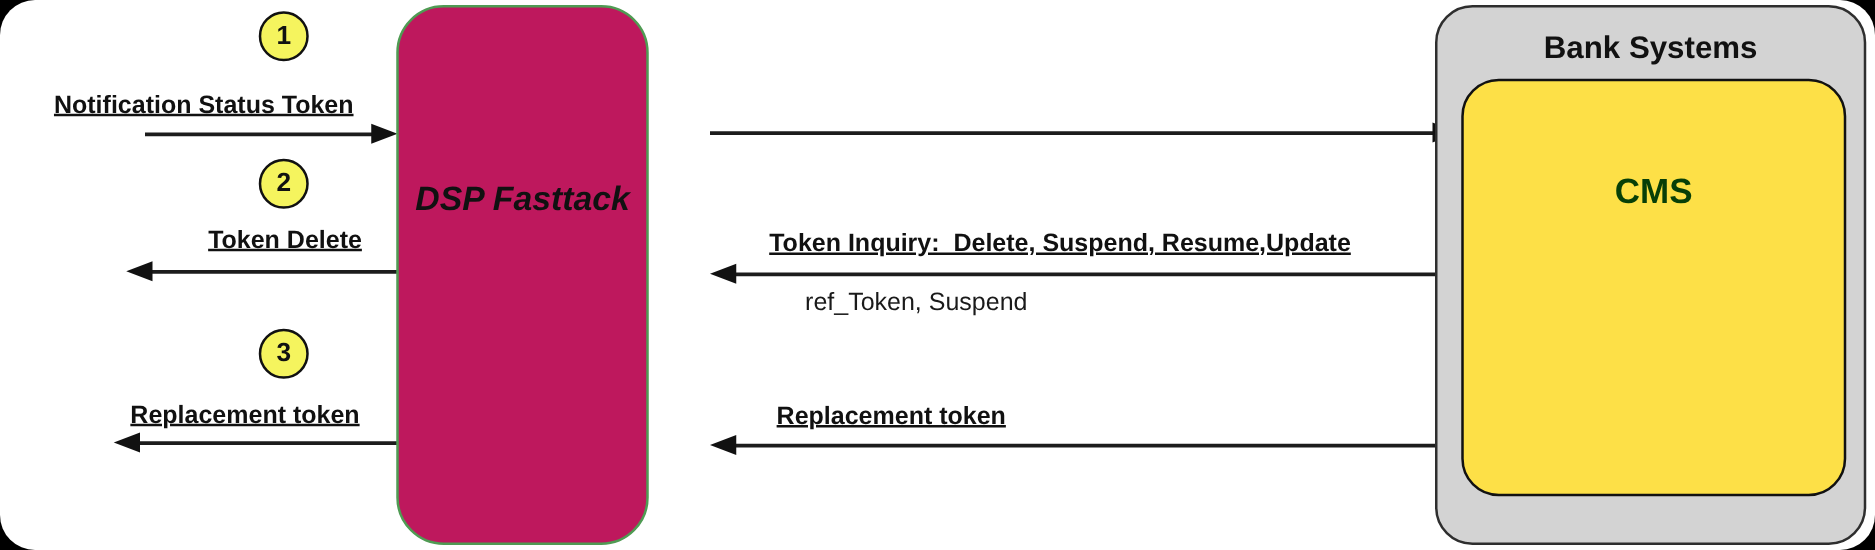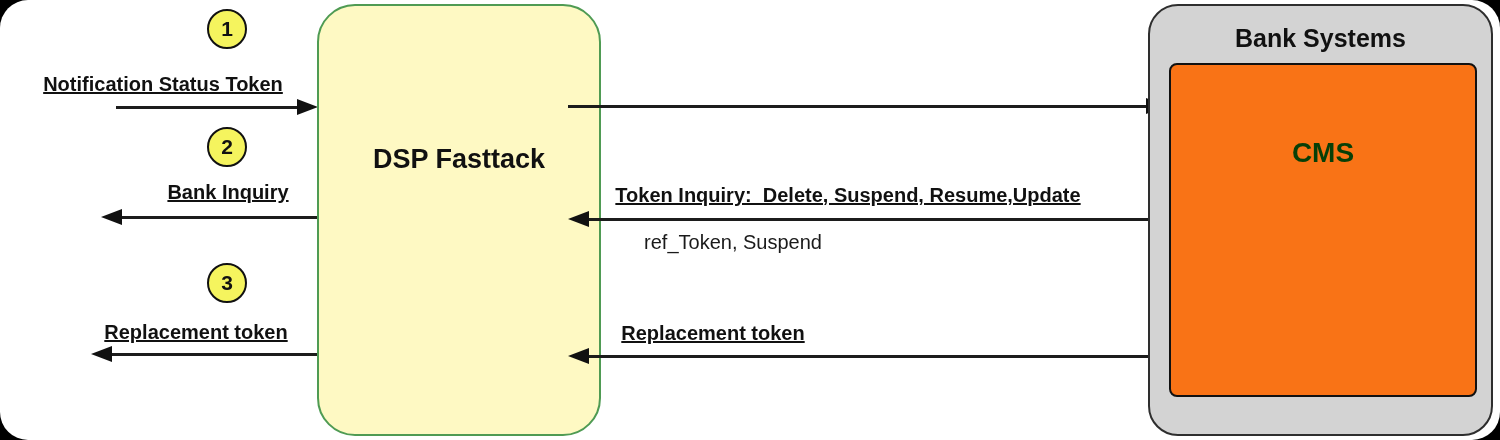--- a/index.html
+++ b/index.html
@@ -12,53 +12,53 @@
           font-weight:bold;font-size:21px;color:#111;}
   .lbl{position:absolute;font-weight:bold;font-size:20px;color:#111;
        text-align:center;white-space:pre;text-decoration:underline;}
   .sub{position:absolute;font-weight:normal;font-size:20px;color:#1a1a1a;
        text-align:center;white-space:pre;}
   .line{position:absolute;height:3px;background:#1c1c1c;}
   .ah-r{position:absolute;width:0;height:0;border-top:8px solid transparent;
         border-bottom:8px solid transparent;border-left:21px solid #111;}
   .ah-l{position:absolute;width:0;height:0;border-top:8px solid transparent;
         border-bottom:8px solid transparent;border-right:21px solid #111;}
-  .dsp-box{position:absolute;left:317px;top:4px;width:284px;height:432px;
-           background:#fef9c3;border:2.5px solid #4f9b53;border-radius:38px;
-           box-sizing:border-box;}
+  .dsp-box{position:absolute;left:317px;top:4px;width:202px;height:432px;
+           background:#be185d;border:2.5px solid #4f9b53;border-radius:38px;
+           box-sizing:border-box;font-style:italic;}
   .dsp-label{position:absolute;top:138px;left:0;width:100%;text-align:center;
              font-weight:bold;font-size:27px;color:#111;}
   .bank-box{position:absolute;left:1148px;top:4px;width:345px;height:432px;
             background:#d3d3d3;border:2px solid #2e2e2e;border-radius:30px;
             box-sizing:border-box;padding-left:44px;}
   .bank-title{position:absolute;top:18px;left:0;width:100%;text-align:center;
               font-weight:bold;font-size:25px;color:#111;}
   .cms-box{position:absolute;left:19px;top:57px;width:308px;height:334px;
-           background:#f97316;border:2px solid #111;border-radius:8px;
+           background:#fde047;border:2px solid #111;border-radius:30px;
            box-sizing:border-box;}
   .cms-label{position:absolute;top:72px;left:0;width:100%;text-align:center;
              font-weight:bold;font-size:28px;color:#073f07;}
 </style>
 </head>
 <body>
 
 <div id="stage">
   <div class="canvas">
 
     <div class="circle" style="left:207px;top:9px;">
       <span>1</span>
     </div>
     <div class="lbl" style="left:30px;top:73px;width:266px;">Notification Status Token</div>
     <div class="line" style="left:116px;top:106px;width:184px;"></div>
     <div class="ah-r" style="left:297px;top:99px;"></div>
 
     <div class="circle" style="left:207px;top:127px;">
       <span>2</span>
     </div>
-    <div class="lbl" style="left:100px;top:181px;width:256px;">Bank Inquiry</div>
+    <div class="lbl" style="left:100px;top:181px;width:256px;">Token Delete</div>
     <div class="line" style="left:110px;top:216px;width:208px;"></div>
     <div class="ah-l" style="left:101px;top:209px;"></div>
 
     <div class="circle" style="left:207px;top:263px;">
       <span>3</span>
     </div>
     <div class="lbl" style="left:70px;top:321px;width:252px;">Replacement token</div>
     <div class="line" style="left:100px;top:353px;width:220px;"></div>
     <div class="ah-l" style="left:91px;top:346px;"></div>
 

